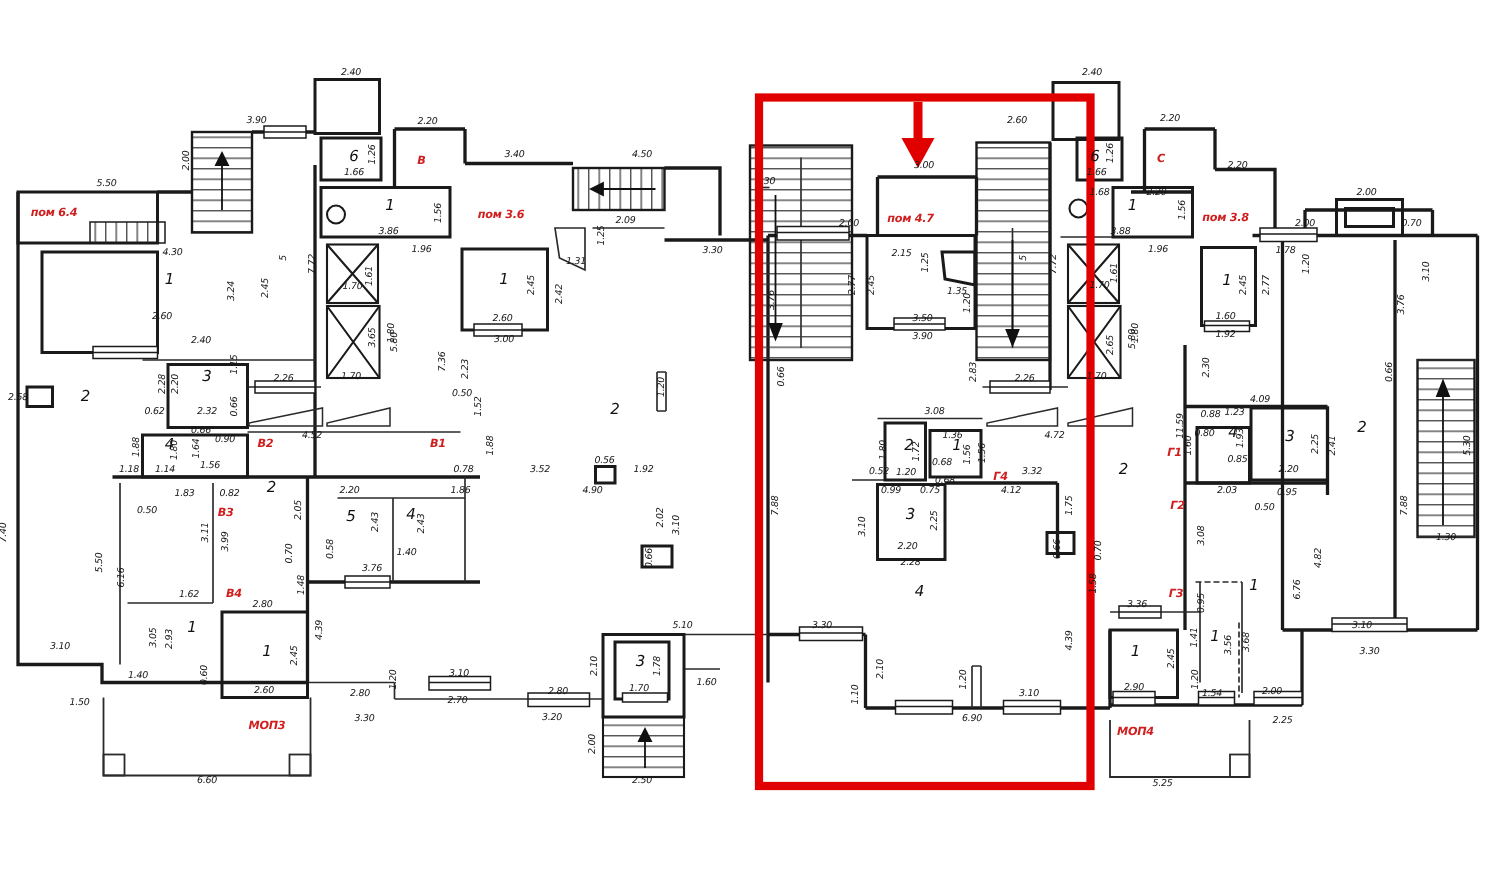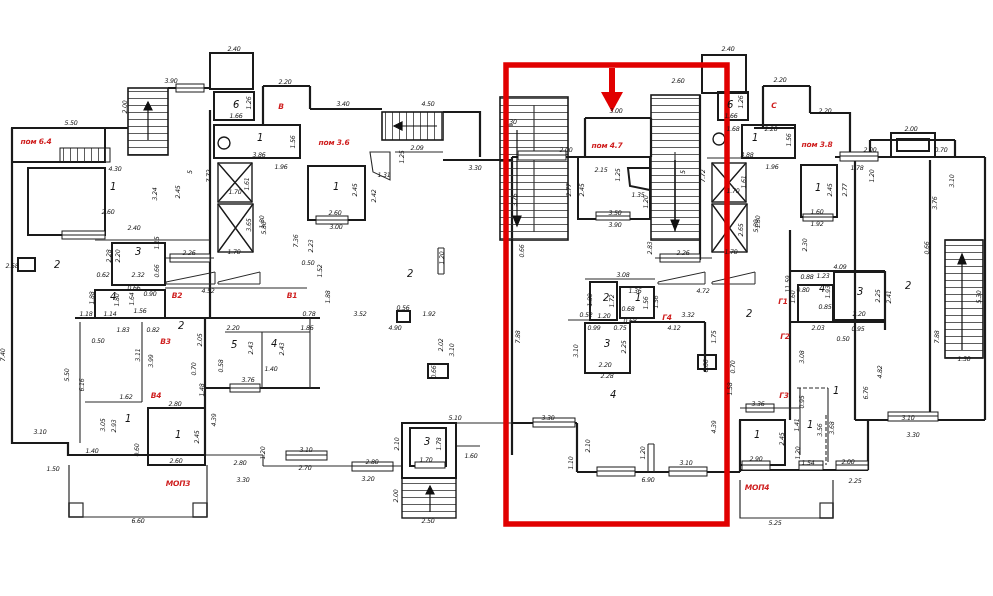--- a/index.html
+++ b/index.html
@@ -459,21 +459,21 @@
       <span class="lbl room" style="left: 908px; top: 286px;">2</span>
       <span class="lbl room" style="left: 749px; top: 314px;">2</span>
       <span class="lbl room" style="left: 836px; top: 391px;">1</span>
       <span class="lbl room" style="left: 757px; top: 435px;">1</span>
       <span class="lbl room" style="left: 810px; top: 425px;">1</span>
       <span class="lbl red" style="left: 36px; top: 142px;">пом 6.4</span>
       <span class="lbl red" style="left: 281px; top: 107px;">В</span>
       <span class="lbl red" style="left: 334px; top: 143px;">пом 3.6</span>
       <span class="lbl red" style="left: 177px; top: 296px;">В2</span>
       <span class="lbl red" style="left: 292px; top: 296px;">В1</span>
-      <span class="lbl red" style="left: 160px; top: 342px; padding-left: 11px;">В3</span>
+      <span class="lbl red" style="left: 145px; top: 342px; padding-left: 11px;">В3</span>
       <span class="lbl red" style="left: 156px; top: 396px;">В4</span>
       <span class="lbl red" style="left: 178px; top: 484px;">МОП3</span>
       <span class="lbl red" style="left: 607px; top: 146px;">пом 4.7</span>
       <span class="lbl red" style="left: 667px; top: 297px; margin-top: 21px;">Г4</span>
       <span class="lbl red" style="left: 774px; top: 106px;">С</span>
       <span class="lbl red" style="left: 817px; top: 145px;">пом 3.8</span>
       <span class="lbl red" style="left: 783px; top: 302px;">Г1</span>
       <span class="lbl red" style="left: 785px; top: 337px;">Г2</span>
       <span class="lbl red" style="left: 784px; top: 396px; text-align: right;">Г3</span>
       <span class="lbl red" style="left: 757px; top: 488px;">МОП4</span>

